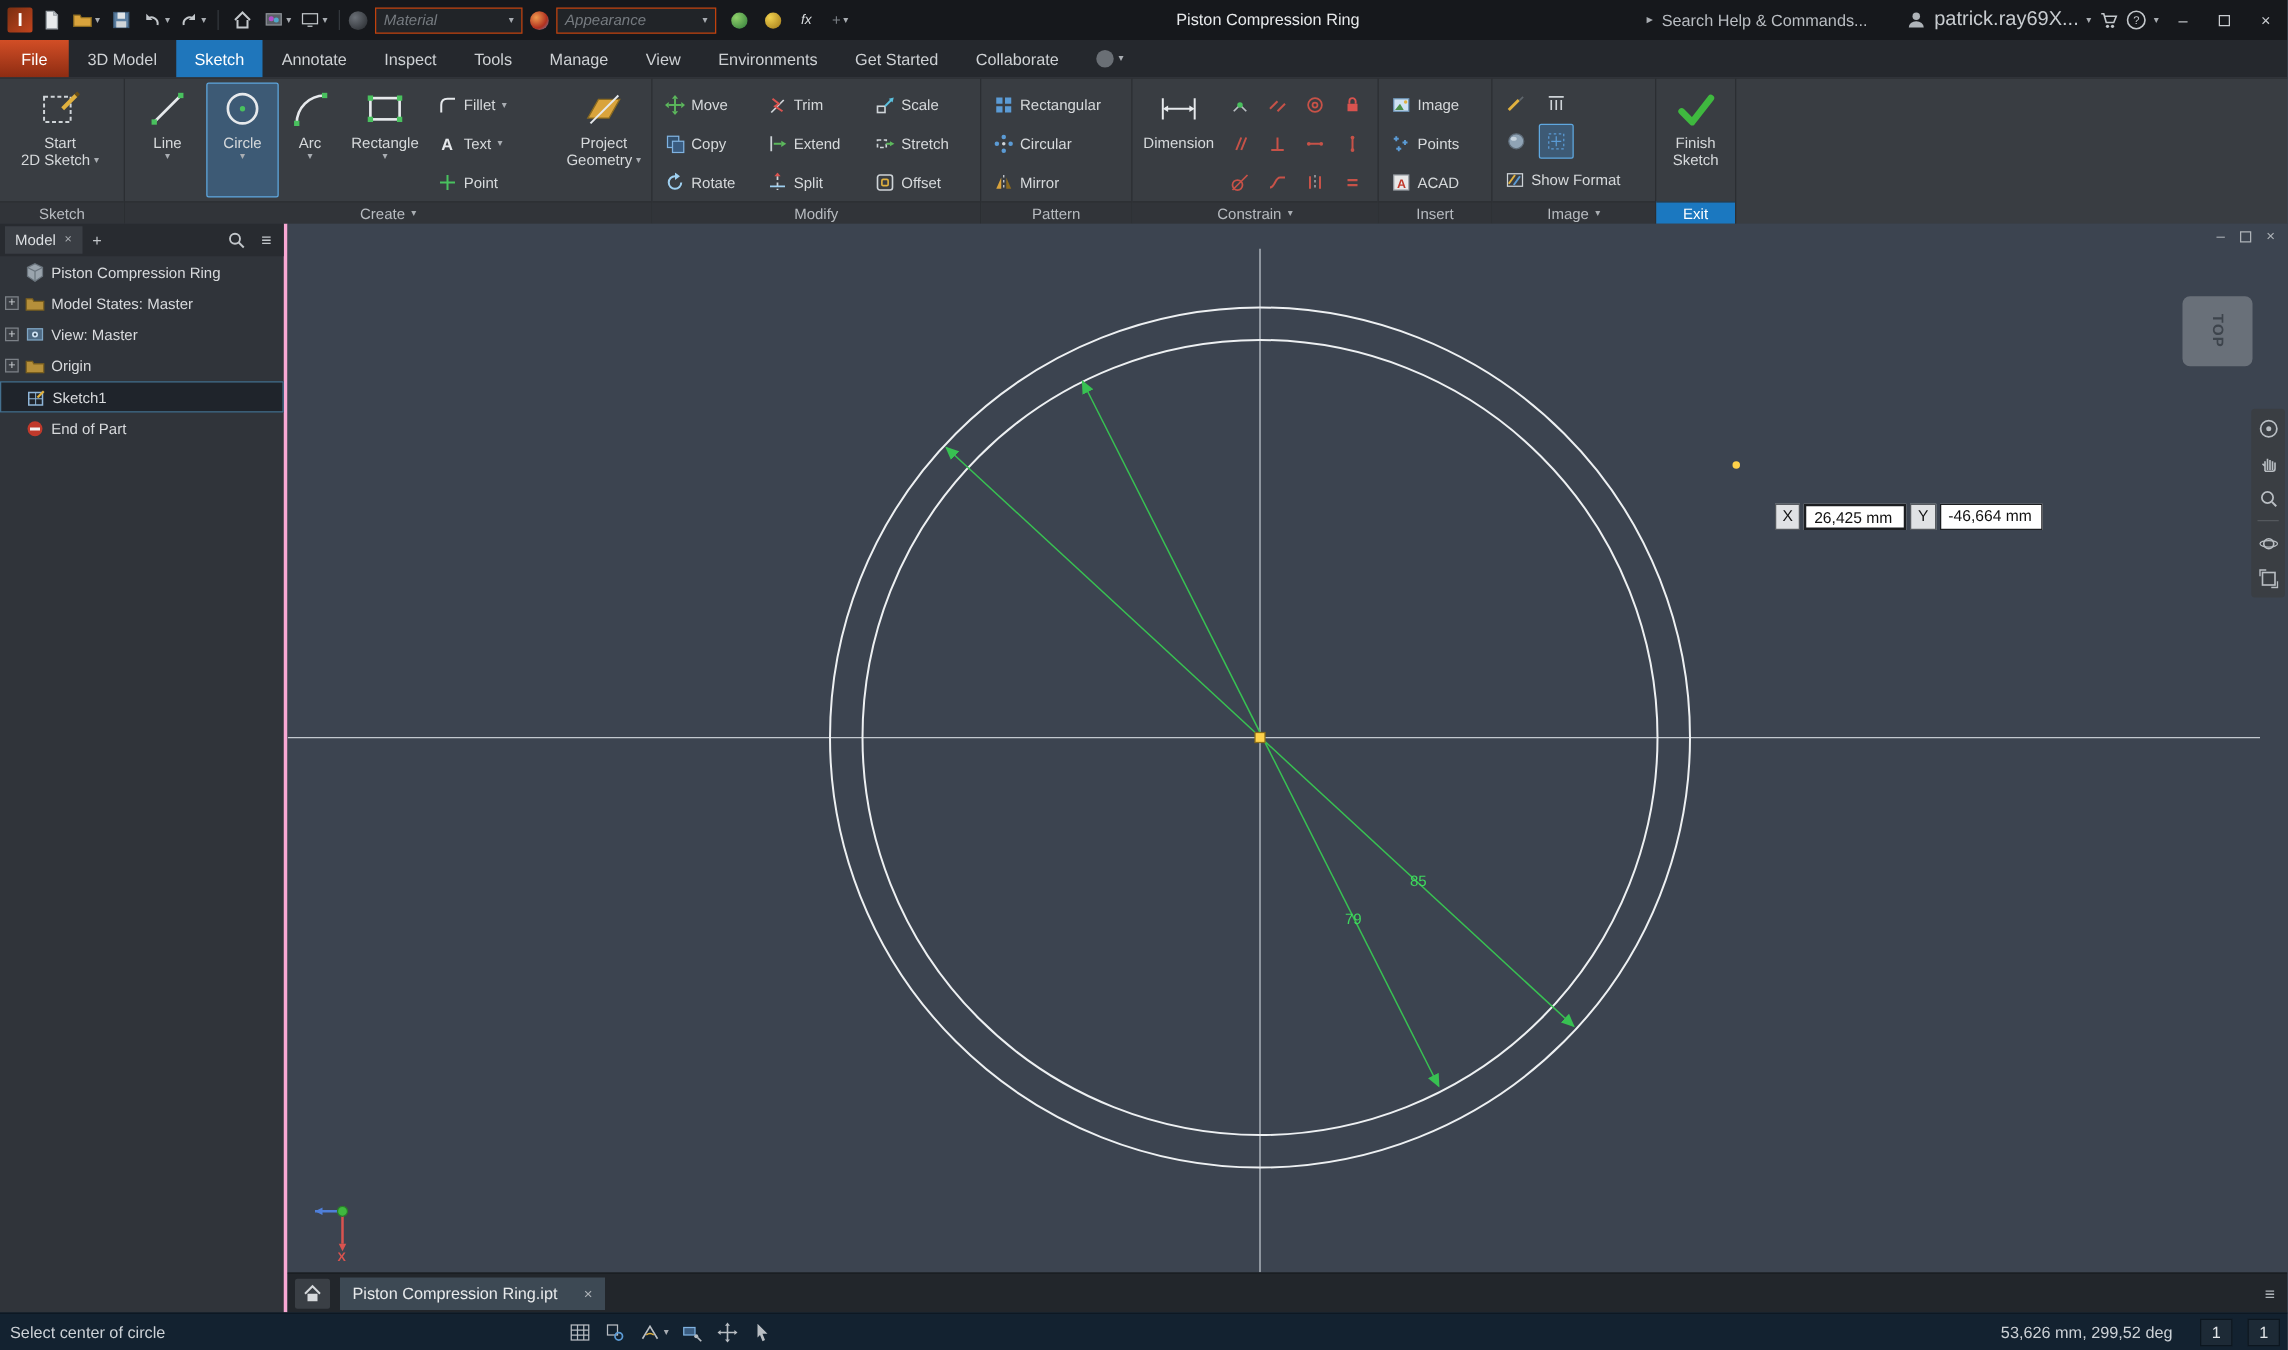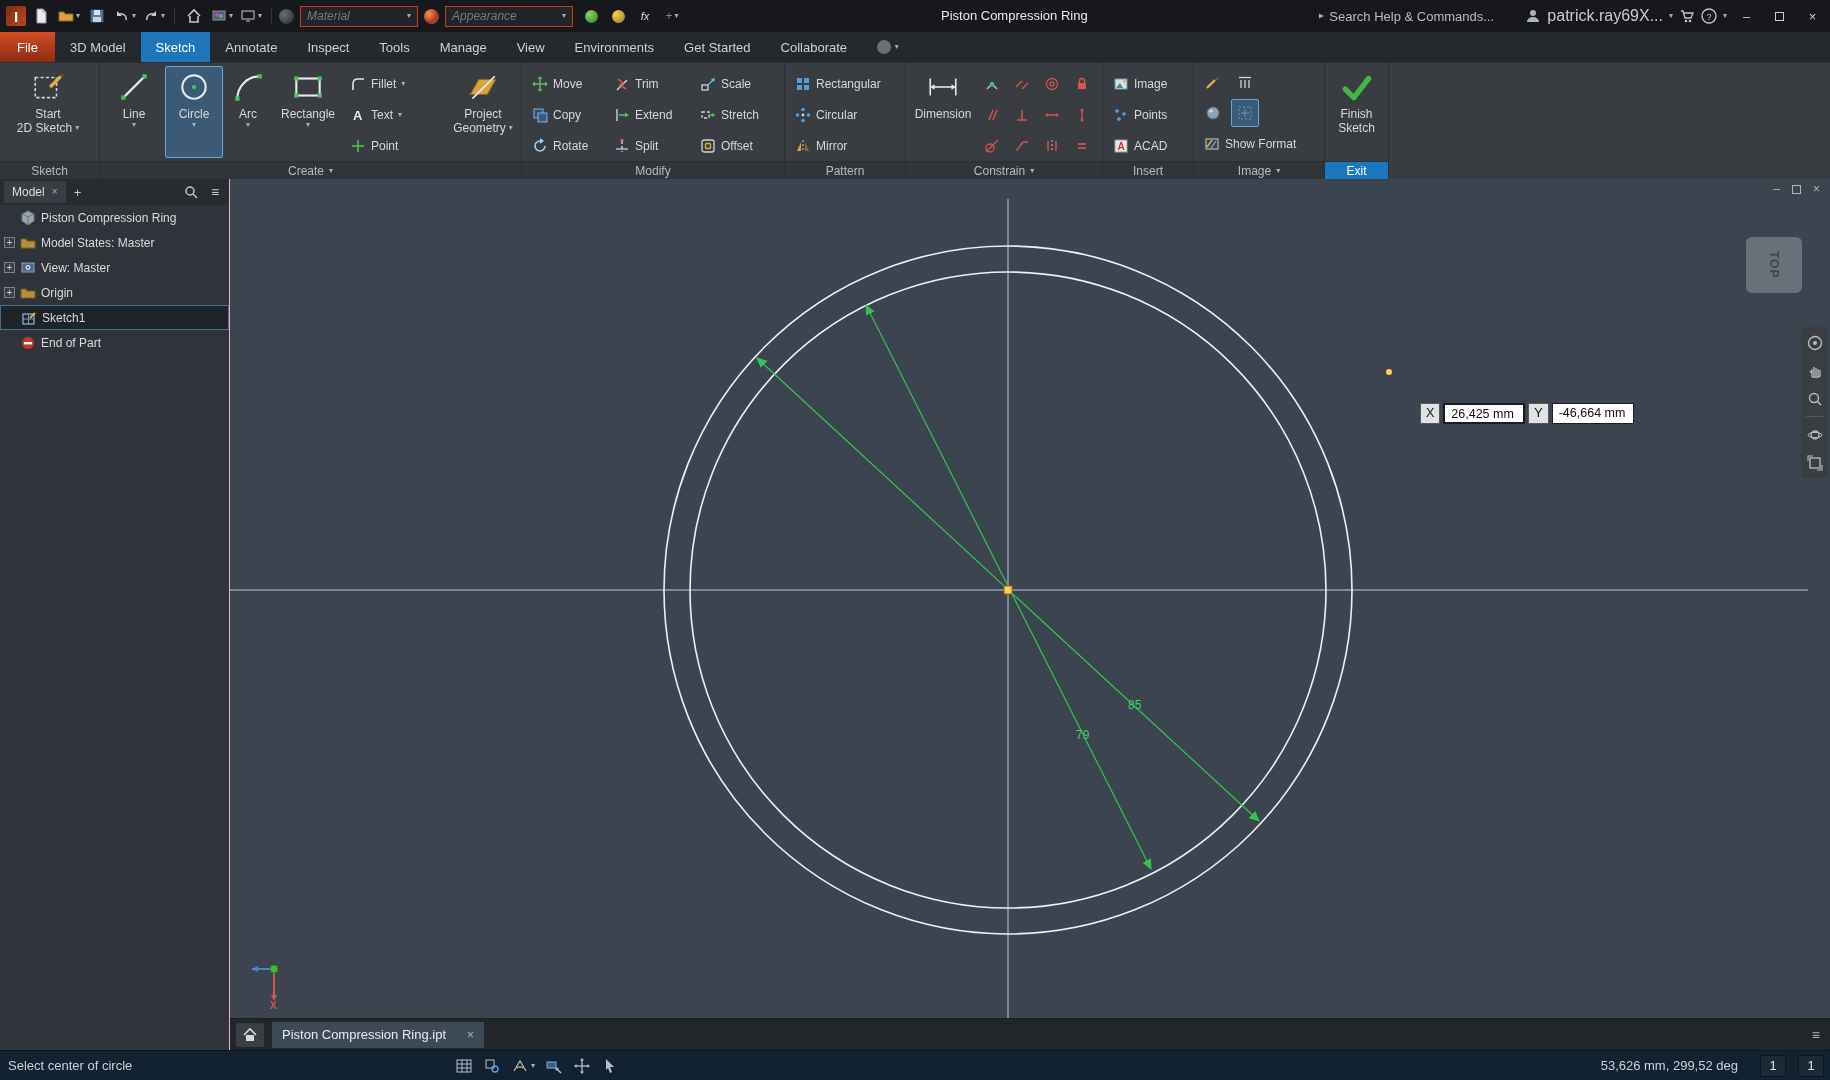--- a/index.html
+++ b/index.html
@@ -40,21 +40,21 @@
   .rbigline{line-height:14px;white-space:nowrap;display:flex;align-items:center;gap:3px;}
   .rcol{display:flex;flex-direction:column;justify-content:flex-start;gap:2px;padding-top:3px;}
   .rsmall{display:flex;align-items:center;gap:5px;height:29px;padding:0 5px;color:#d6d9db;font-size:12px;border-radius:2px;white-space:nowrap;}
   .i16{width:16px;height:16px;flex:0 0 16px;}
   .cgrid{display:grid;grid-template-columns:repeat(4,30px);grid-auto-rows:31px;padding-top:2px;}
   .cbtn{display:flex;align-items:center;justify-content:center;border-radius:2px;}
   .ribbon-filler{flex:1;}
 
   
   .main{flex:1;display:flex;min-height:0;}
-  .browser{width:230px;background:#30343a;display:flex;flex-direction:column;flex:0 0 230px;border-right:1px solid #f9a8d4;}
+  .browser{width:230px;background:#30343a;display:flex;flex-direction:column;flex:0 0 230px;border-right:3px solid #f9a8d4;}
   .bheader{height:26px;background:#282b30;display:flex;align-items:center;gap:4px;padding:0 4px;}
   .btab{background:#3a3e44;height:22px;display:flex;align-items:center;gap:7px;padding:0 8px;color:#dcdfe2;font-size:12px;}
   .bplus{color:#c2c6ca;font-size:13px;width:16px;text-align:center;}
   .bhspace{flex:1;}
   .bicon{width:20px;height:20px;display:flex;align-items:center;justify-content:center;color:#c2c6ca;font-size:14px;}
   .trow{height:25px;display:flex;align-items:center;gap:5px;padding:0 4px;font-size:12px;color:#d8dadd;white-space:nowrap;}
   .trow.selected{background:#1f242b;border:1px solid #44708f;}
   .expander{width:11px;height:11px;border:1px solid #7c8187;color:#cfd3d7;font-size:10px;line-height:9px;text-align:center;background:#3a3e44;flex:0 0 11px;}
   .noexp{width:11px;flex:0 0 11px;}
 

